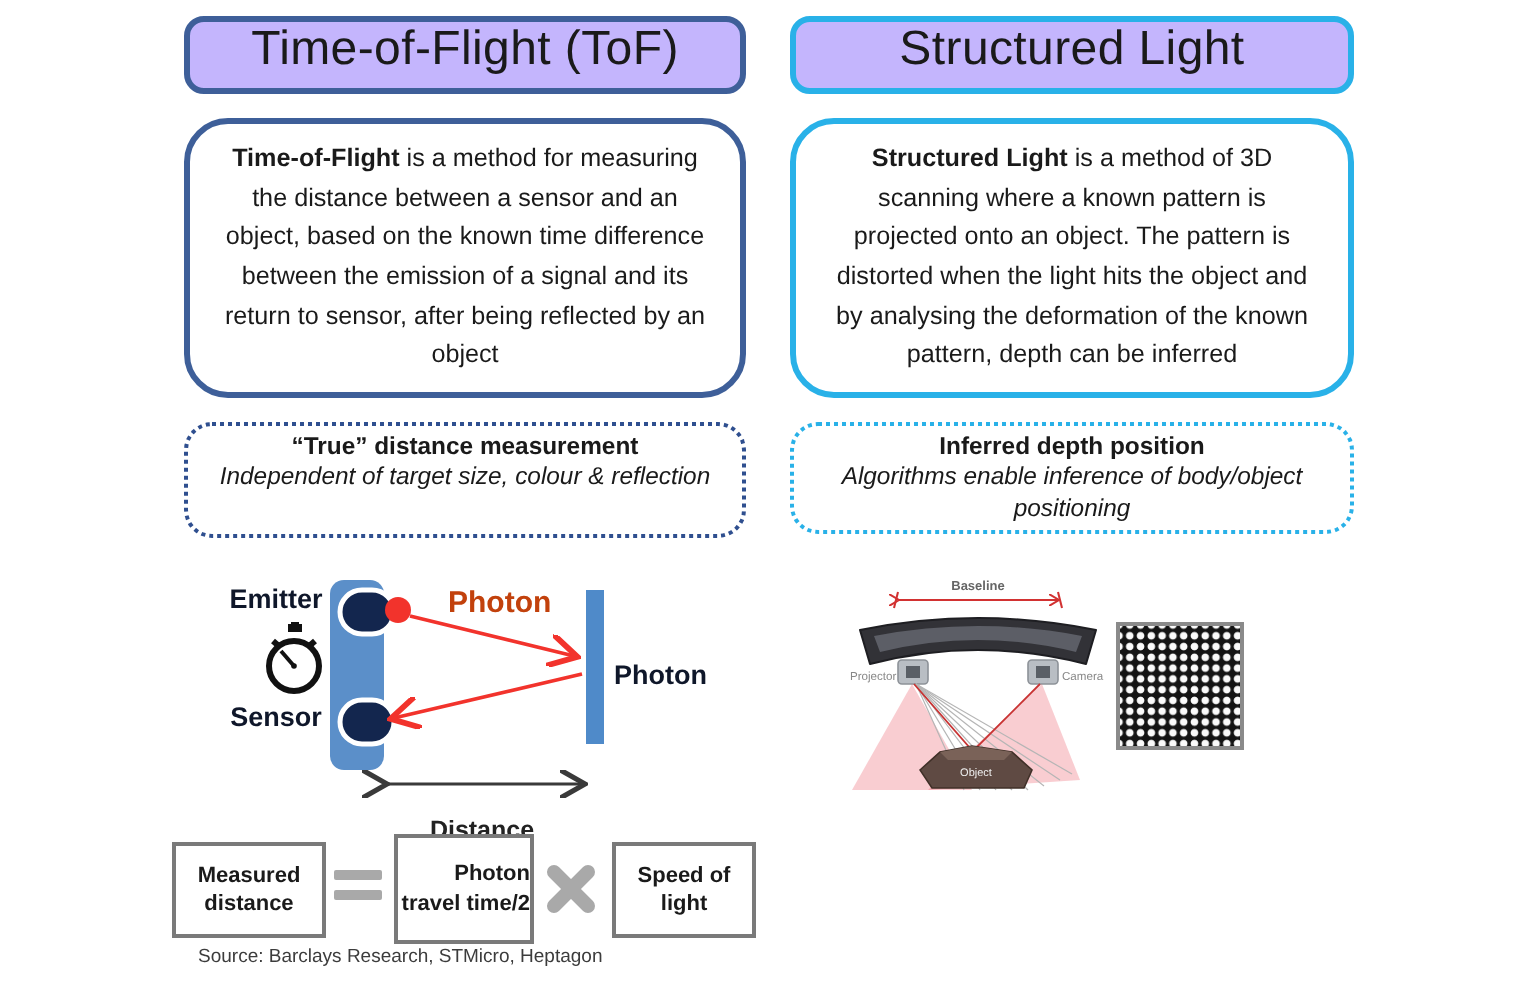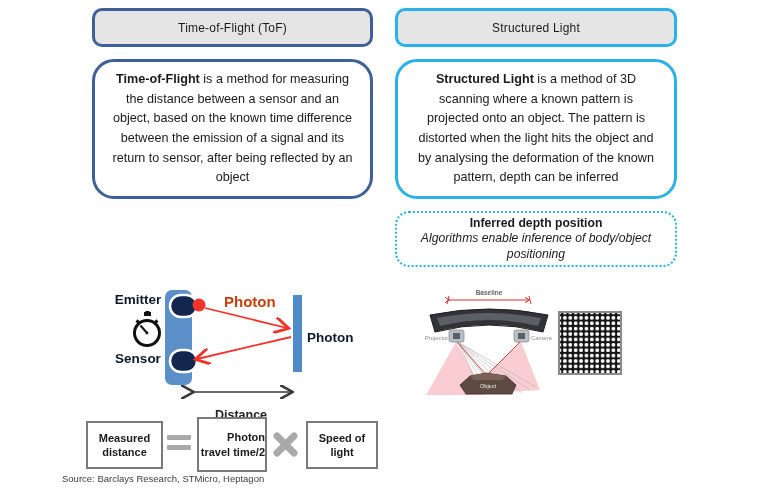--- a/index.html
+++ b/index.html
@@ -1,37 +1,37 @@
 <!DOCTYPE html>
 <html><head>
 <meta charset="utf-8">
 <style>
   html,body{margin:0;padding:0;background:#ffffff;}
   .page{position:relative;width:760px;height:492px;background:#ffffff;overflow:hidden;
         font-family:"Liberation Sans",sans-serif;color:#1a1a1a;}
   .abs{position:absolute;box-sizing:border-box;}
-  .hdr{border:3px solid;border-radius:10px;display:flex;align-items:center;justify-content:center;
-       font-size:12px;letter-spacing:.2px;background:#e5e5e5;}
+  .hdr{border:3px solid;border-radius:10px;display:flex;justify-content:center;
+       font-size:24px;letter-spacing:.2px;background:#c4b5fd;}
   .hdr-navy{border-color:#3e5f99;}
   .hdr-cyan{border-color:#29b1e8;}
   .desc{border:3px solid;border-radius:22px;display:flex;align-items:center;justify-content:center;
         text-align:center;font-size:12.6px;line-height:1.55;padding:8px 16px;background:#fff;}
   .dotted{border:2px dotted;border-radius:14px;text-align:center;font-size:12.2px;
           padding:2px 8px 4px 8px;background:#fff;}
   .dotted-navy{border-color:#2f4f8f;}
   .dotted-cyan{border-color:#29b1e8;}
   .dotted .t{font-weight:bold;line-height:1.35;}
   .dotted .b{font-style:italic;line-height:1.3;}
   .lbl-blue{color:#0f172a;font-weight:bold;font-size:13.5px;}
   .lbl-red{color:#c2410c;font-weight:bold;font-size:15px;}
   .lbl-dist{color:#222;font-weight:600;font-size:12.5px;text-align:center;}
   .fbox{border:2px solid #7a7a7a;border-radius:0;display:flex;align-items:center;justify-content:center;
         text-align:center;font-weight:bold;font-size:11px;line-height:1.3;background:#fff;}
   .eqbar{width:24px;height:5px;background:#a9a9a9;border-radius:1px;}
-  .source{font-size:9.5px;color:#3c3c3c;}
+  .source{font-size:9.5px;color:#3c3c3c;margin-left:37px;}
   .pattern{border:2px solid #8a8a8a;background-color:#141414;
            background-image:radial-gradient(circle,#fafafa 1.7px,rgba(0,0,0,0) 2.1px);
            background-size:5.4px 5.4px;background-position:2.2px 2.2px;}
   .center-txt{text-align:center;}
 </style>
 </head>
 <body>
 
 <div class="page">
 
@@ -46,20 +46,24 @@
     <div>
       <b>Time-of-Flight</b><span> is a method for measuring the distance between a sensor and an object, based on the known time difference between the emission of a signal and its return to sensor, after being reflected by an object</span>
     </div>
   </div>
   <div class="abs desc" style="left:395px;top:59px;width:282px;height:140px;border-color:#29b1e8;">
     <div>
       <b>Structured Light</b><span> is a method of 3D scanning where a known pattern is projected onto an object. The pattern is distorted when the light hits the object and by analysing the deformation of the known pattern, depth can be inferred</span>
     </div>
   </div>
 
+  <div class="abs dotted dotted-navy" style="left:92px;top:211px;width:281px;height:58px;">
+    <div class="t">“True” distance measurement</div>
+    <div class="b">Independent of target size, colour &amp; reflection</div>
+  </div>
   <div class="abs dotted dotted-cyan" style="left:395px;top:211px;width:282px;height:56px;">
     <div class="t">Inferred depth position</div>
     <div class="b">Algorithms enable inference of body/object positioning</div>
   </div>
 
   <div class="abs lbl-blue center-txt" style="left:103px;top:292px;width:70px;">Emitter</div>
   <div class="abs lbl-blue center-txt" style="left:103px;top:351px;width:70px;">Sensor</div>
   <div class="abs lbl-red" style="left:224px;top:293px;">Photon</div>
   <div class="abs lbl-blue" style="left:307px;top:330px;">Photon</div>
   <div class="abs lbl-dist" style="left:191px;top:408px;width:100px;">Distance</div>

